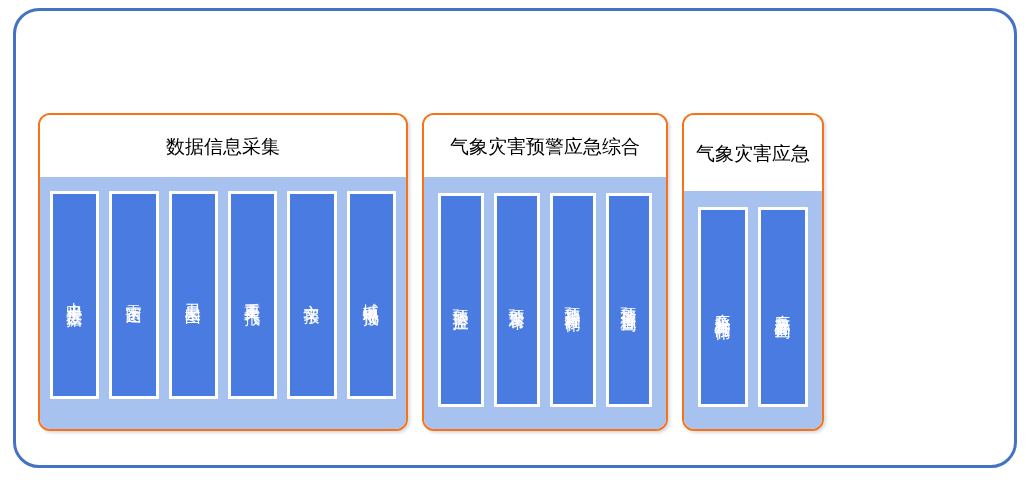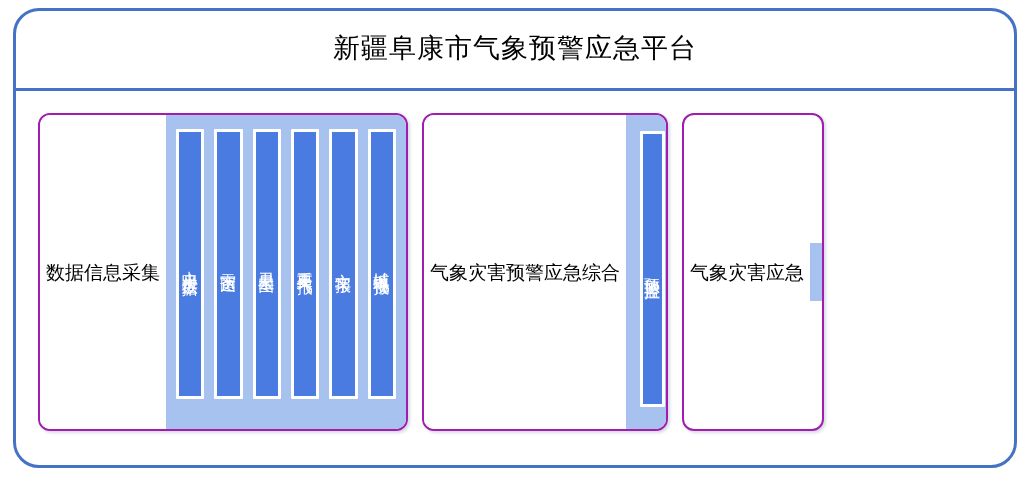--- a/index.html
+++ b/index.html
@@ -57,25 +57,26 @@
     left: 38px;
     top: 113px;
     width: 954px;
     height: 318px;
     display: flex;
     align-items: stretch;
   }
 
   .section-card {
     position: relative;
-    border: 2px solid #a21caf;
+    border: 2px solid #f97316;
     border-radius: 12px;
     background: #ffffff;
     box-sizing: border-box;
     display: flex;
+    flex-direction: column;
     overflow: hidden;
     box-shadow: 2px 2px 3px rgba(120,140,170,0.30);
   }
 
   .section-header {
     flex: 0 0 auto;
     background: #ffffff;
     color: #000000;
     text-align: center;
     font-size: 19px;
@@ -127,35 +128,32 @@
   .sec-2 .section-header { min-height: 76px; }
   .sec-2 .section-body { padding: 14px 14px 26px 14px; gap: 10px; }
   .sec-2 .item-box { flex: 1 1 0; }
 
   
   .sec-3 { flex: 0 0 246px; margin-right: 14px; }
   .sec-3 .section-body { padding: 16px 14px 22px 14px; gap: 10px; }
   .sec-3 .item-box { flex: 1 1 0; }
 
   
-  .sec-4 { flex: 0 0 142px; align-items: center; }
+  .sec-4 { flex: 0 0 142px; }
   .sec-4 .section-header { min-height: 76px; }
   .sec-4 .section-body { padding: 16px 14px 22px 14px; gap: 10px; }
   .sec-4 .item-box { flex: 1 1 0; }
 </style>
 </head>
 <body>
 
 <div id="stage">
 
   <div class="outer-frame"></div>
 
-  <div class="title-bar">
-    <div class="title-text">新疆阜康市气象预警应急平台</div>
-  </div>
 
   <div class="sections-row">
 
     <div class="section-card sec-1">
       <div class="section-header">数据信息采集</div>
       <div class="section-body">
         <div class="item-box">
           <span class="item-label">中小尺度数据</span>
         </div>
         <div class="item-box">

